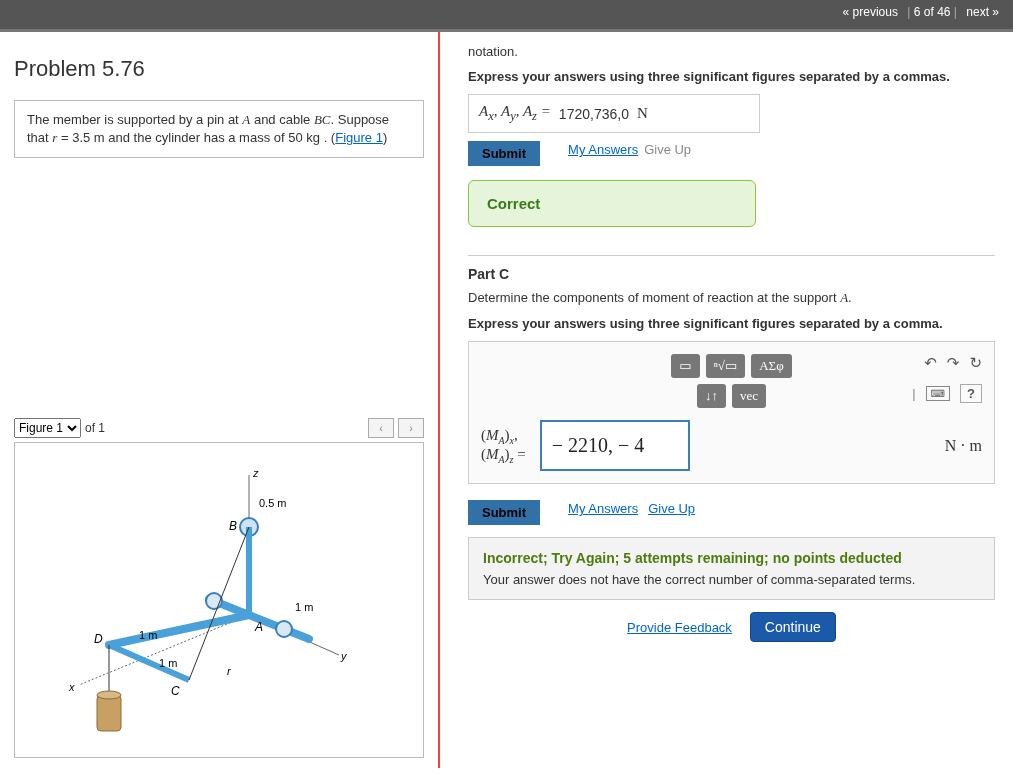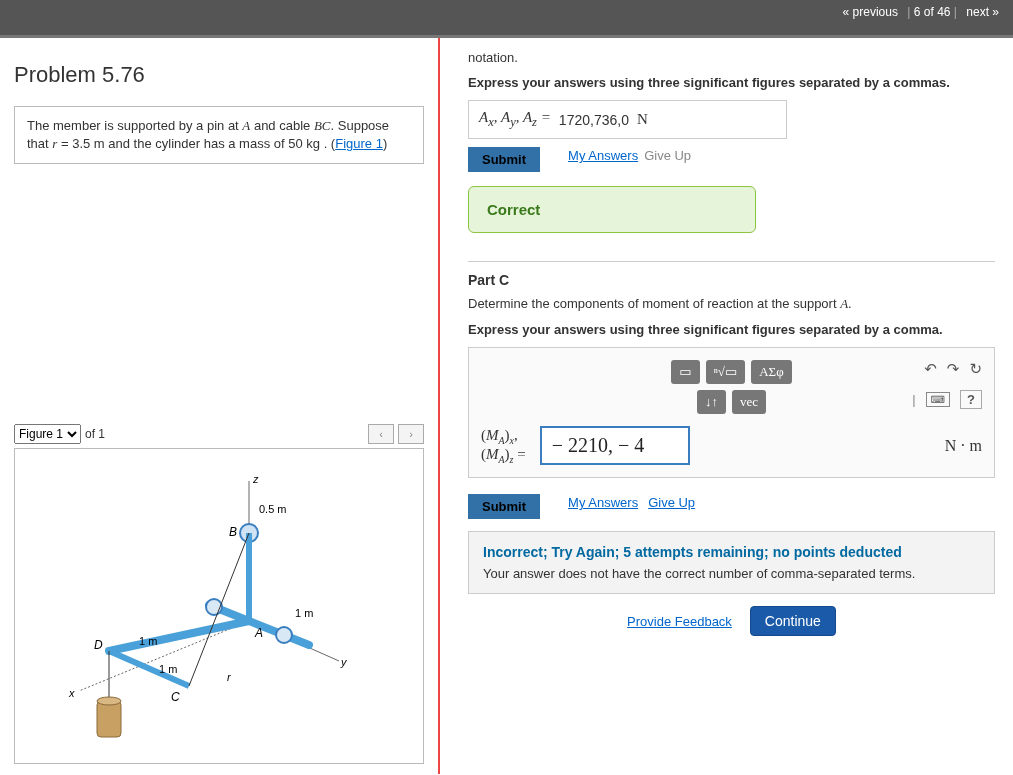--- a/index.html
+++ b/index.html
@@ -7,21 +7,21 @@
     margin: 0;
     font-family: Arial, Helvetica, sans-serif;
     font-size: 13px;
     color: #333;
     background: #fff;
     width: 1013px;
   }
   .topbar {
     background: #555;
     color: #fff;
-    height: 38px;
+    height: 32px;
     line-height: 24px;
     text-align: right;
     padding-right: 8px;
     font-size: 12px;
     border-bottom: 3px solid #777;
   }
   .topbar a { color: #fff; text-decoration: none; padding: 0 6px; cursor: pointer; }
   .topbar .sep { color: #aaa; }
   .main {
     display: flex;
@@ -82,21 +82,21 @@
   }
   .figure-svg { width: 360px; height: 290px; }
   .rightcol p { margin: 4px 0 10px 0; }
   .instruction-bold { font-weight: bold; color: #333; }
   .answer-row {
     border: 1px solid #ccc;
     padding: 8px 10px;
     display: flex;
     align-items: center;
     gap: 8px;
-    width: 319px;
+    width: 292px;
     font-family: Georgia,'Times New Roman',serif;
   }
   .answer-row .vars { font-style: italic; font-size: 15px; }
   .answer-row .val { font-size: 14px; font-family: Arial; }
   .answer-row .unit { font-size: 15px; }
   .btn-submit {
     background: #3171a8;
     color: #000000;
     border: none;
     padding: 5px 14px;
@@ -192,42 +192,42 @@
     gap: 14px;
   }
   .lhs-moment {
     font-family: Georgia,'Times New Roman',serif;
     font-size: 15px;
     line-height: 1.1;
   }
   .lhs-moment sub { font-size: 10px; }
   .answer-input-box {
     border: 2px solid #3a7ebf;
-    padding: 6px 10px;
+    padding: 12px 10px;
     font-family: Georgia, serif;
     font-size: 20px;
     min-width: 150px;
     background: #fff;
     color: #222;
   }
   .unit-right {
     margin-left: auto;
     font-family: Georgia, serif;
     font-size: 16px;
   }
   .incorrect-box {
     margin-top: 12px;
     border: 1px solid #ccc;
     background: #f3f3f3;
     padding: 12px 14px;
   }
   .incorrect-box .hdr {
     font-weight: bold;
     font-size: 14px;
-    color: #0369a1;
+    color: #4d7c0f;
     margin-bottom: 6px;
   }
   .footer-row {
     display: flex;
     justify-content: center;
     align-items: center;
     gap: 18px;
     margin-top: 12px;
   }
   .btn-continue {

